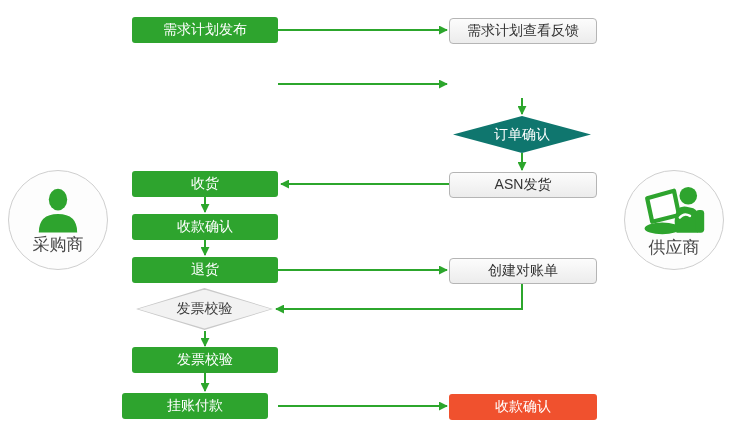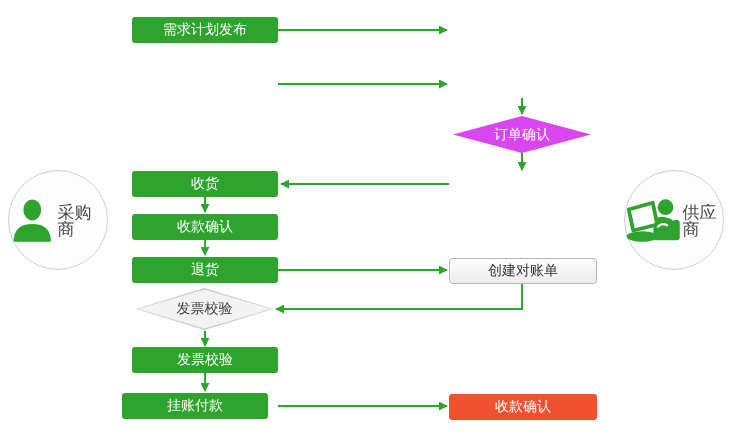--- a/index.html
+++ b/index.html
@@ -45,21 +45,21 @@
   }
   .diamond {
     position: absolute;
     display: flex;
     align-items: center;
     justify-content: center;
     font-size: 14px;
     clip-path: polygon(50% 0, 100% 50%, 50% 100%, 0 50%);
   }
   .diamond.green {
-    background: #d946ef;
+    background: #0f766e;
     color: #ffffff;
   }
   .diamond-outer {
     position: absolute;
     clip-path: polygon(50% 0, 100% 50%, 50% 100%, 0 50%);
     background: #c9c9c9;
   }
   .diamond-inner {
     position: absolute;
     left: 2px; top: 1.5px; right: 2px; bottom: 1.5px;
@@ -73,21 +73,21 @@
   }
   .actor {
     position: absolute;
     width: 100px;
     height: 100px;
     border-radius: 50%;
     border: 1px solid #cfcfcf;
     background: #fdfdfd;
     box-sizing: border-box;
     display: flex;
-    flex-direction: row;
+    flex-direction: column;
     align-items: center;
     justify-content: center;
     gap: 2px;
   }
   .actor .actor-label {
     font-size: 17px;
     color: #474747;
     line-height: 1;
     margin-top: 1px;
   }
@@ -123,21 +123,23 @@
   <div class="node green" style="left:132px;top:171px;width:146px;height:26px">收货</div>
   <div class="node green" style="left:132px;top:214px;width:146px;height:26px">收款确认</div>
   <div class="node green" style="left:132px;top:257px;width:146px;height:26px">退货</div>
   <div class="node green" style="left:132px;top:347px;width:146px;height:26px">发票校验</div>
   <div class="node green" style="left:122px;top:393px;width:146px;height:26px">挂账付款</div>
 
   <div class="diamond-outer" style="left:136px;top:288px;width:137px;height:42px">
     <div class="diamond-inner">发票校验</div>
   </div>
 
+  <div class="node gray" style="left:449px;top:18px;width:148px;height:26px">需求计划查看反馈</div>
   <div class="diamond green" style="left:453px;top:116px;width:138px;height:37px">订单确认</div>
+  <div class="node gray" style="left:449px;top:172px;width:148px;height:26px">ASN发货</div>
   <div class="node gray" style="left:449px;top:258px;width:148px;height:26px">创建对账单</div>
   <div class="node red" style="left:449px;top:394px;width:148px;height:26px">收款确认</div>
 
   <div class="actor" style="left:8px;top:170px">
     <svg width="48" height="46" viewBox="0 0 60 56">
       <ellipse cx="30" cy="15" rx="11.5" ry="13.5" fill="#2ea42e"></ellipse>
       <path d="M6,56 Q6,33 30,33 Q54,33 54,56 Z" fill="#2ea42e"></path>
     </svg>
     <div class="actor-label">采购商</div>
   </div>

